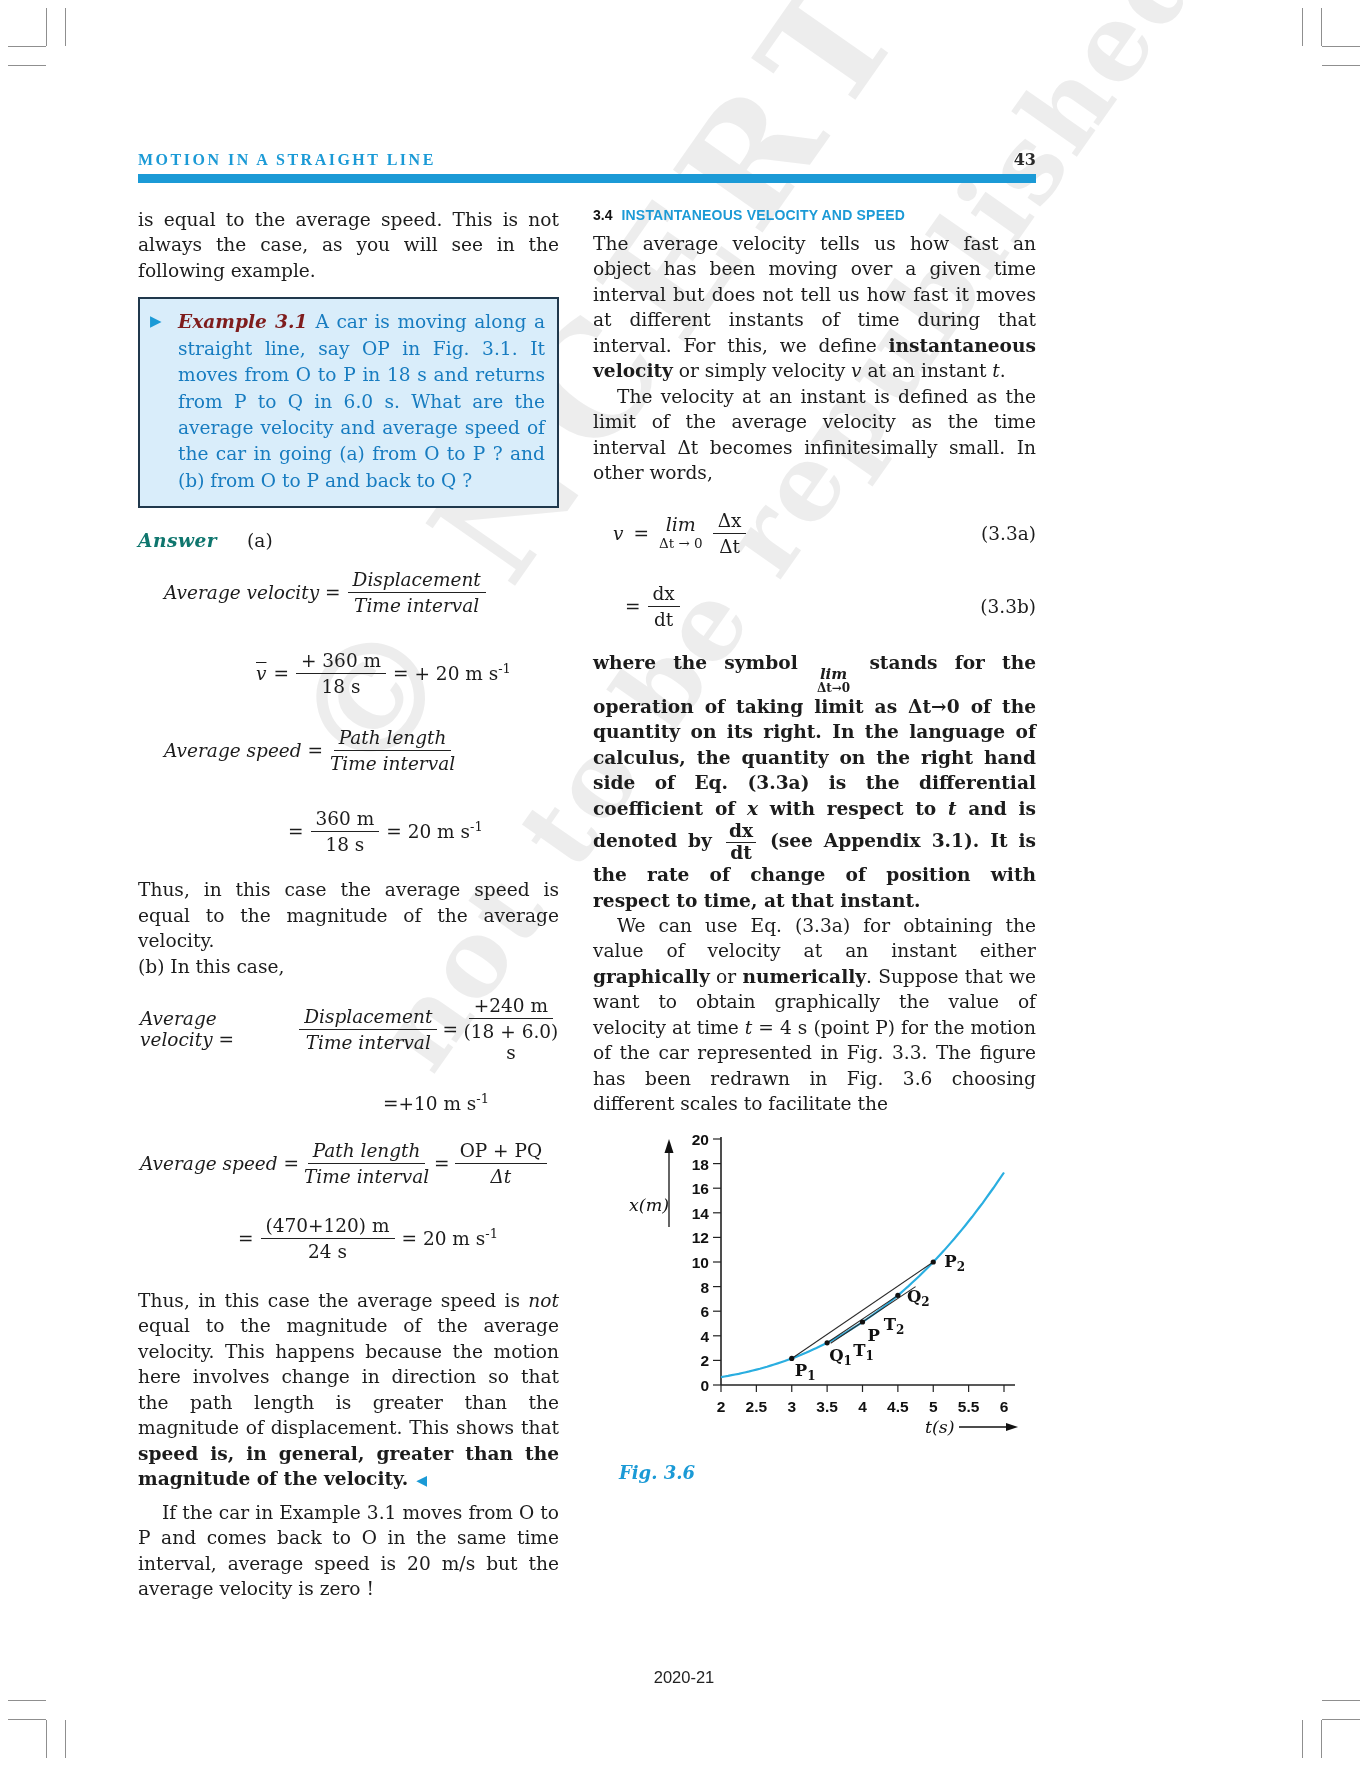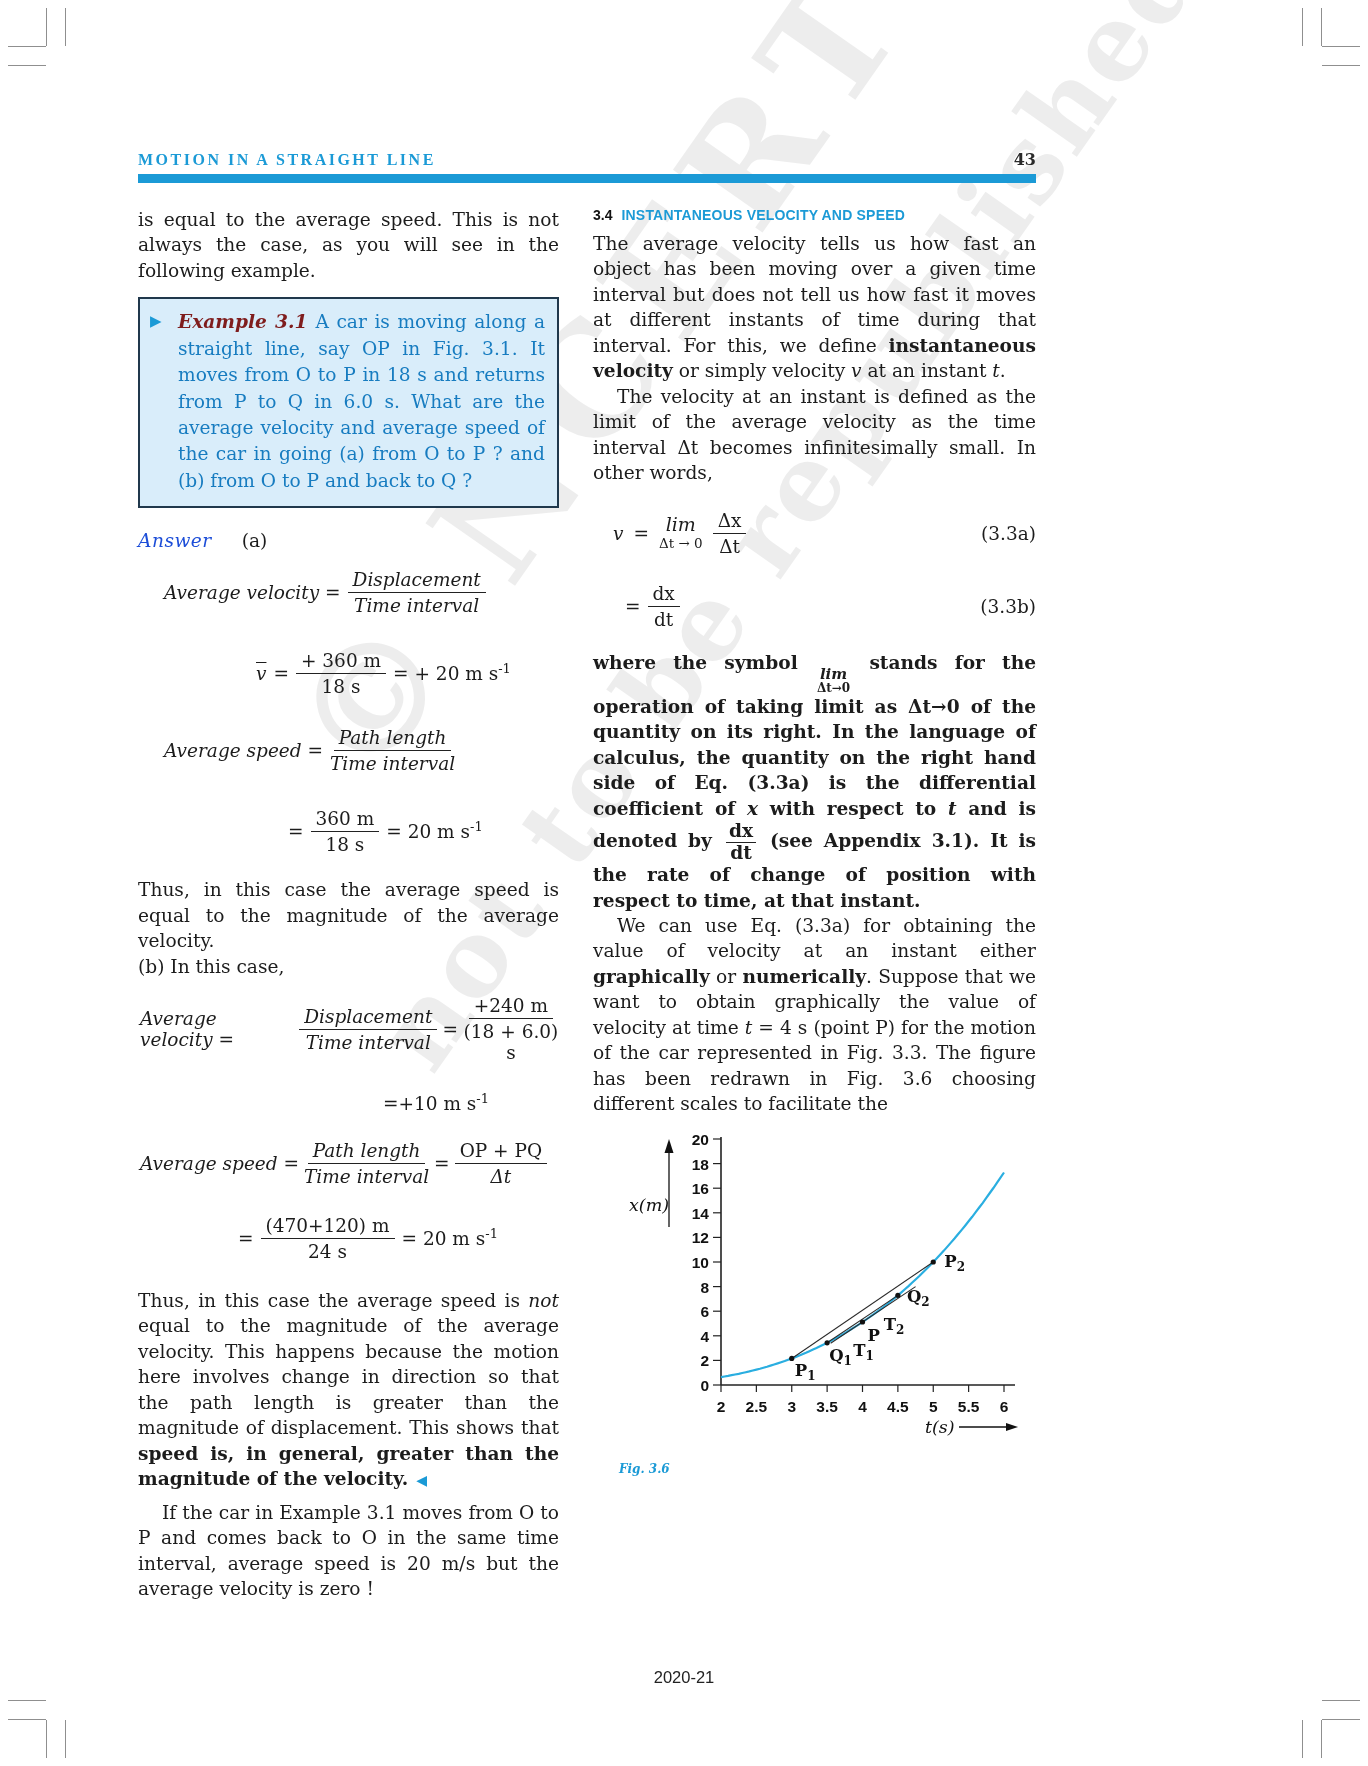--- a/index.html
+++ b/index.html
@@ -28,21 +28,21 @@
   .it{font-style:italic;}
   .bseg{font-weight:700;}
   sup{font-size:13px;line-height:0;}
   
   .exbox{position:relative;margin-top:14px;background:#d9edfa;border:2.5px solid #20384c;
          padding:10px 12px 12px 38px;}
   .exbox .tri{position:absolute;left:10px;top:13px;color:#1b9ad6;font-size:15px;}
   .exbox p{color:#177cc0;line-height:1.42;}
   .exbox .exlabel{font-weight:700;font-style:italic;margin-right:8px;color:#7f1d1d;}
   .ansline{margin-top:22px;font-size:18.6px;}
-  .ans{color:#1d4ed8;font-weight:400;font-style:italic;letter-spacing:0.5px;margin-right:30px;text-align:right;}
+  .ans{color:#0f766e;font-weight:700;font-style:italic;letter-spacing:0.5px;margin-right:30px;text-align:right;}
   
   .eqrow{display:flex;align-items:center;gap:7px;font-size:18.5px;position:relative;}
   .frac{display:inline-flex;flex-direction:column;align-items:center;text-align:center;}
   .frac .num{border-bottom:1.6px solid #222;padding:0 5px 2px;}
   .frac .den{padding-top:2px;}
   .vbar{font-style:italic;text-decoration:overline;}
   .lim{display:inline-flex;flex-direction:column;align-items:center;line-height:1;}
   .lim .top{font-style:italic;font-size:19px;}
   .lim .bot{font-size:13.5px;margin-top:3px;}
   .ilim{display:inline-flex;flex-direction:column;align-items:center;line-height:1;
@@ -58,21 +58,21 @@
   .sechead{display:flex;gap:9px;font-family:"Liberation Sans",sans-serif;font-weight:700;
            font-size:14px;align-items:baseline;}
   .sechead .num{color:#111;}
   .sechead .ttl{color:#1b9ad6;letter-spacing:0.2px;}
   
   .figwrap{margin:10px 0 0 26px;}
   .tick{font:700 15.5px "Liberation Sans",sans-serif;fill:#111;}
   .axis-label{font:italic 17.5px "DejaVu Serif",serif;fill:#111;}
   .ptlabel{font:700 16.5px "DejaVu Serif",serif;fill:#111;}
   .figcap{display:flex;gap:14px;margin-top:16px;}
-  .figcap .flabel{color:#1b9ad6;font-weight:700;font-style:italic;font-size:12px;white-space:nowrap;}
+  .figcap .flabel{color:#1b9ad6;font-weight:700;font-style:italic;font-size:18px;white-space:nowrap;}
   .figcap .ftext{font-style:italic;font-size:17.5px;line-height:1.4;text-align:left;}
   .footer{position:absolute;top:1668px;left:0;width:100%;text-align:center;
           font:16.5px "Liberation Sans",sans-serif;color:#222;z-index:2;}
   .mt8{margin-top:8px;} .mt22{margin-top:22px;}
 </style>
 </head>
 <body>
 
 <div class="page">
 

